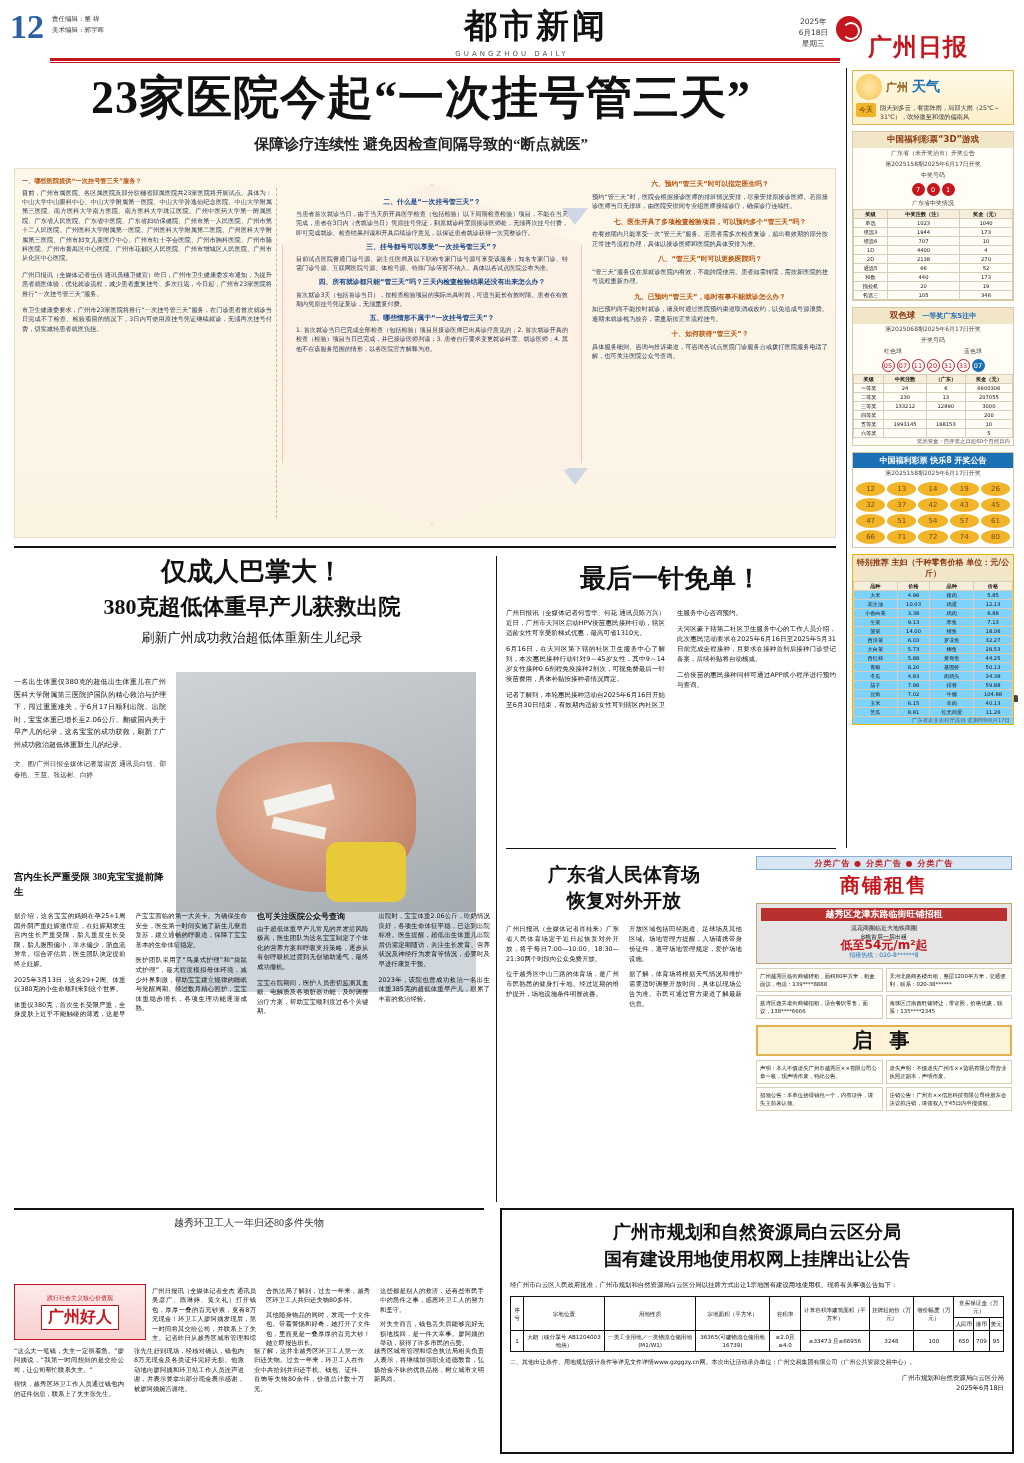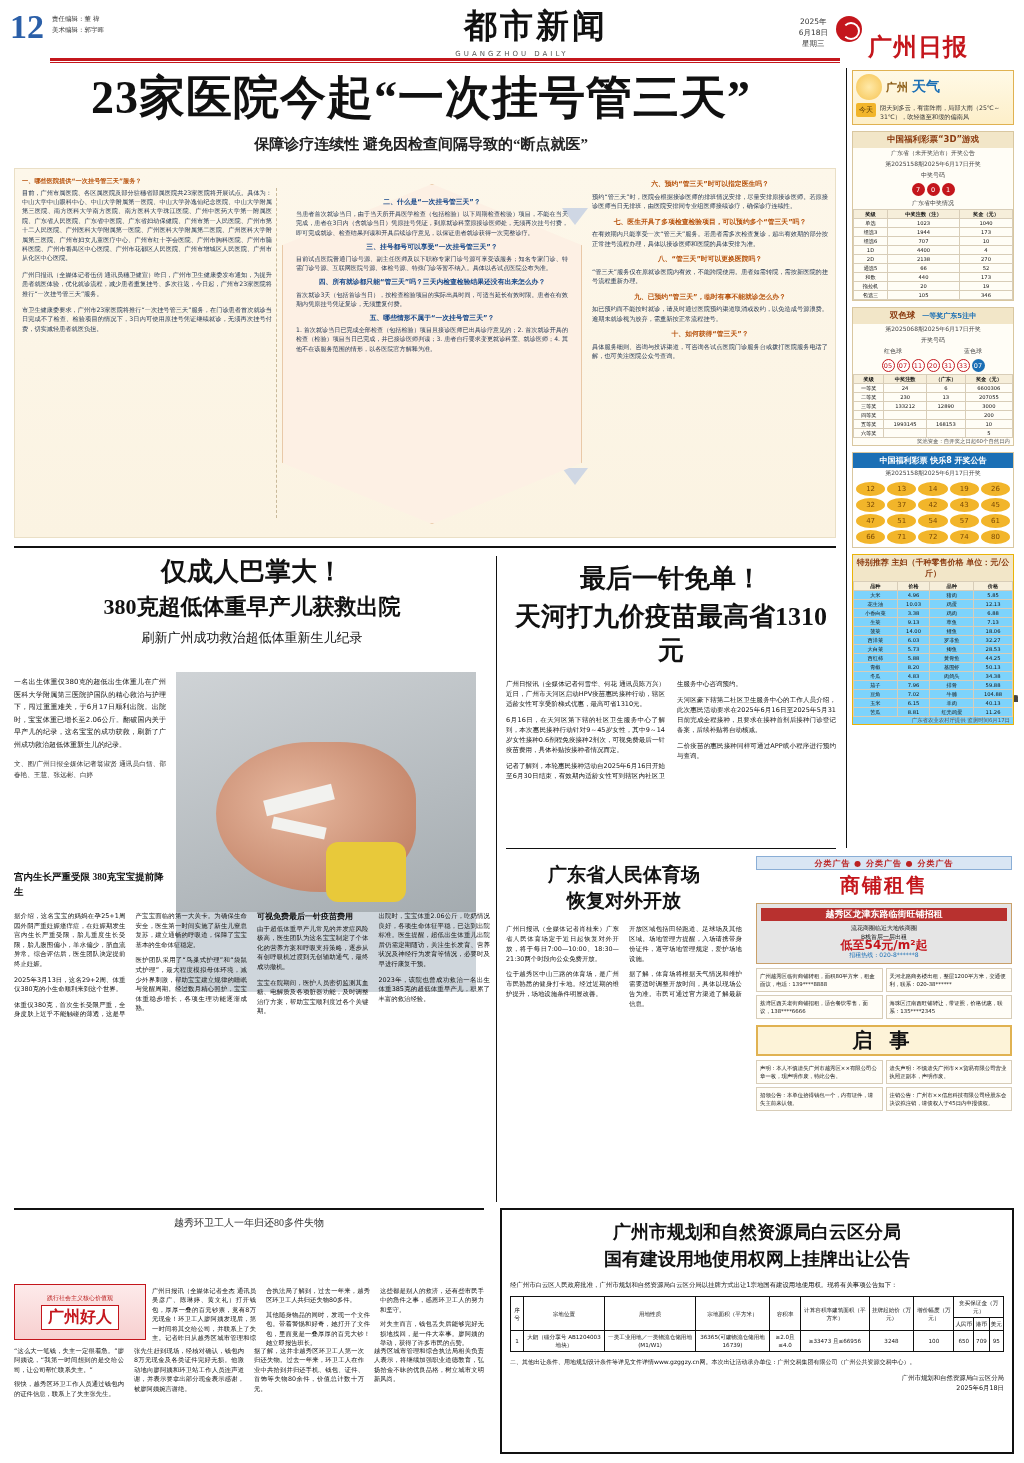--- a/index.html
+++ b/index.html
@@ -252,32 +252,31 @@
     <div class="tape2"></div>
     <div class="blanket"></div>
   </div>
   <div class="s2-caption">刷新广州成功救治超低体重新生儿纪录</div>
   <div class="s2-sub3">宫内生长严重受限 380克宝宝提前降生</div>
   <div class="s2-cols">
     <p>据介绍，这名宝宝的妈妈在孕25+1周因外阴严重妊娠瘙痒症，在妊娠期发生宫内生长严重受限，胎儿重度生长受限，胎儿腹围偏小，羊水偏少，脐血流异常。综合评估后，医生团队决定提前终止妊娠。</p>
     <p>2025年3月13日，这名29+2周、体重仅380克的小生命顺利来到这个世界。</p>
     <p>体重仅380克，首次生长受限严重，全身皮肤上近乎不能触碰的薄透，这是早产宝宝面临的第一大关卡。为确保生命安全，医生第一时间实施了新生儿窒息复苏，建立通畅的呼吸道，保障了宝宝基本的生命体征稳定。</p>
     <p>医护团队采用了“鸟巢式护理”和“袋鼠式护理”，最大程度模拟母体环境，减少外界刺激，帮助宝宝建立规律的睡眠与觉醒周期。经过数月精心照护，宝宝体重稳步增长，各项生理功能逐渐成熟。</p>
-    <h5>可视免费最后一针疫苗费用</h5>
+    <h5>也可关注医院公众号查询</h5>
     <p>由于超低体重早产儿常见的并发症风险极高，医生团队为这名宝宝制定了个体化的营养方案和呼吸支持策略，逐步从有创呼吸机过渡到无创辅助通气，最终成功撤机。</p>
     <p>宝宝在院期间，医护人员密切监测其血糖、电解质及各项脏器功能，及时调整治疗方案，帮助宝宝顺利度过各个关键期。</p>
     <p>出院时，宝宝体重2.06公斤，吃奶情况良好，各项生命体征平稳，已达到出院标准。医生提醒，超低出生体重儿出院后仍需定期随访，关注生长发育、营养状况及神经行为发育等情况，必要时及早进行康复干预。</p>
     <p>2023年，该院也曾成功救治一名出生体重385克的超低体重早产儿，积累了丰富的救治经验。</p>
   </div>
 
   <div class="vsep1"></div>
 
   <div class="story3">
     <h2>最后一针免单！</h2>
-    <h2>天河打九价疫苗最高省1310元</h2>
     <div class="body">
       <p>广州日报讯（全媒体记者何雪华、何花 通讯员陈万兴）近日，广州市天河区启动HPV疫苗惠民接种行动，辖区适龄女性可享受阶梯式优惠，最高可省1310元。</p>
       <p>6月16日，在天河区第下辖的社区卫生服务中心了解到，本次惠民接种行动针对9～45岁女性，其中9～14岁女性接种0.6剂程免疫接种2剂次，可视免费最后一针疫苗费用，具体补贴按接种者情况而定。</p>
       <p>记者了解到，本轮惠民接种活动自2025年6月16日开始至6月30日结束，有效期内适龄女性可到辖区内社区卫生服务中心咨询预约。</p>
       <p>天河区豪下辖第二社区卫生服务中心的工作人员介绍，此次惠民活动要求在2025年6月16日至2025年5月31日前完成全程接种，且要求在接种首剂后接种门诊登记备案，后续补贴将自动核减。</p>
       <p>二价疫苗的惠民接种同样可通过APP或小程序进行预约与查询。</p>
     </div>
   </div>
 
   <div class="hr-mid"></div>

